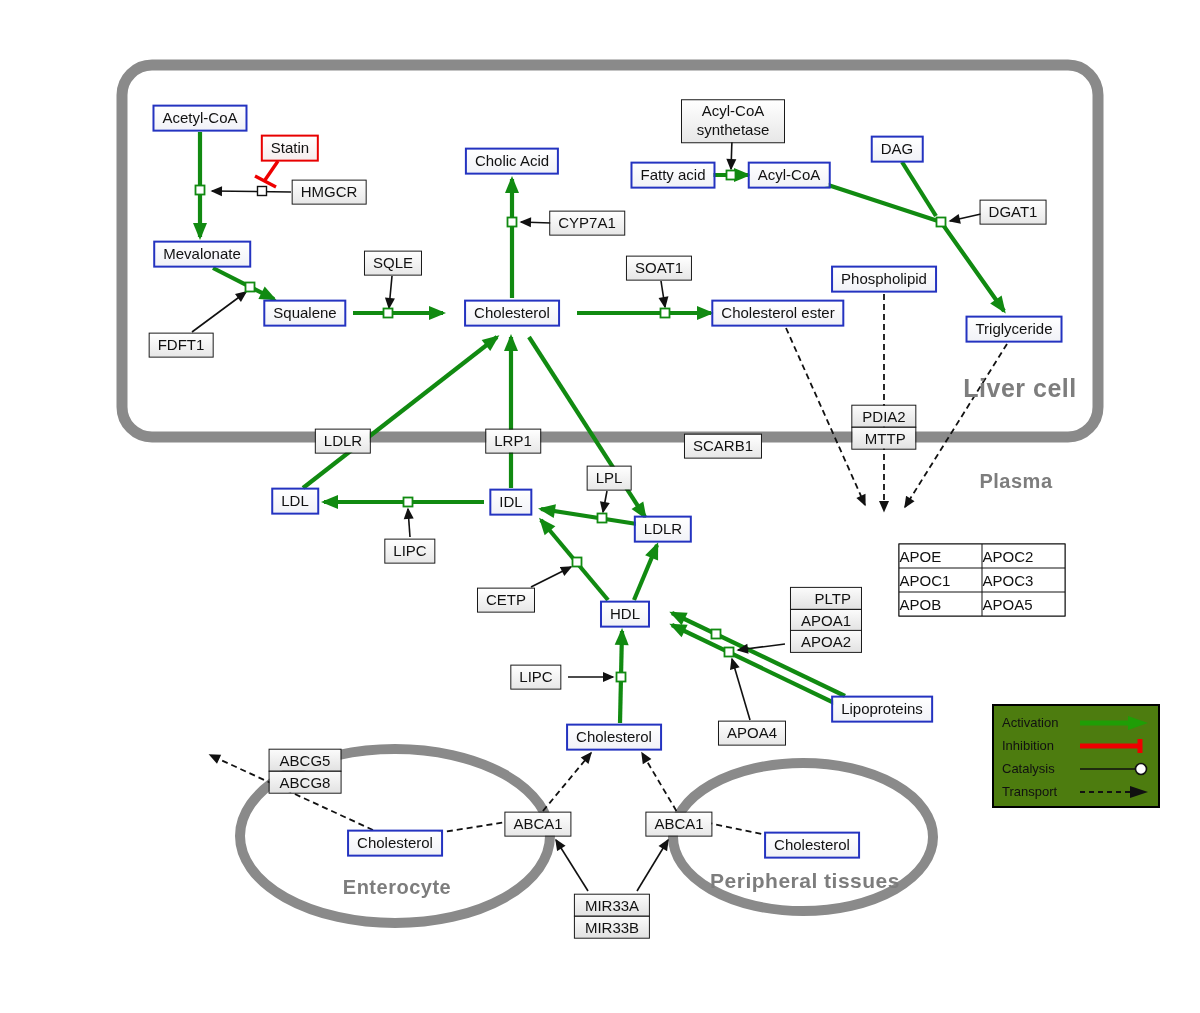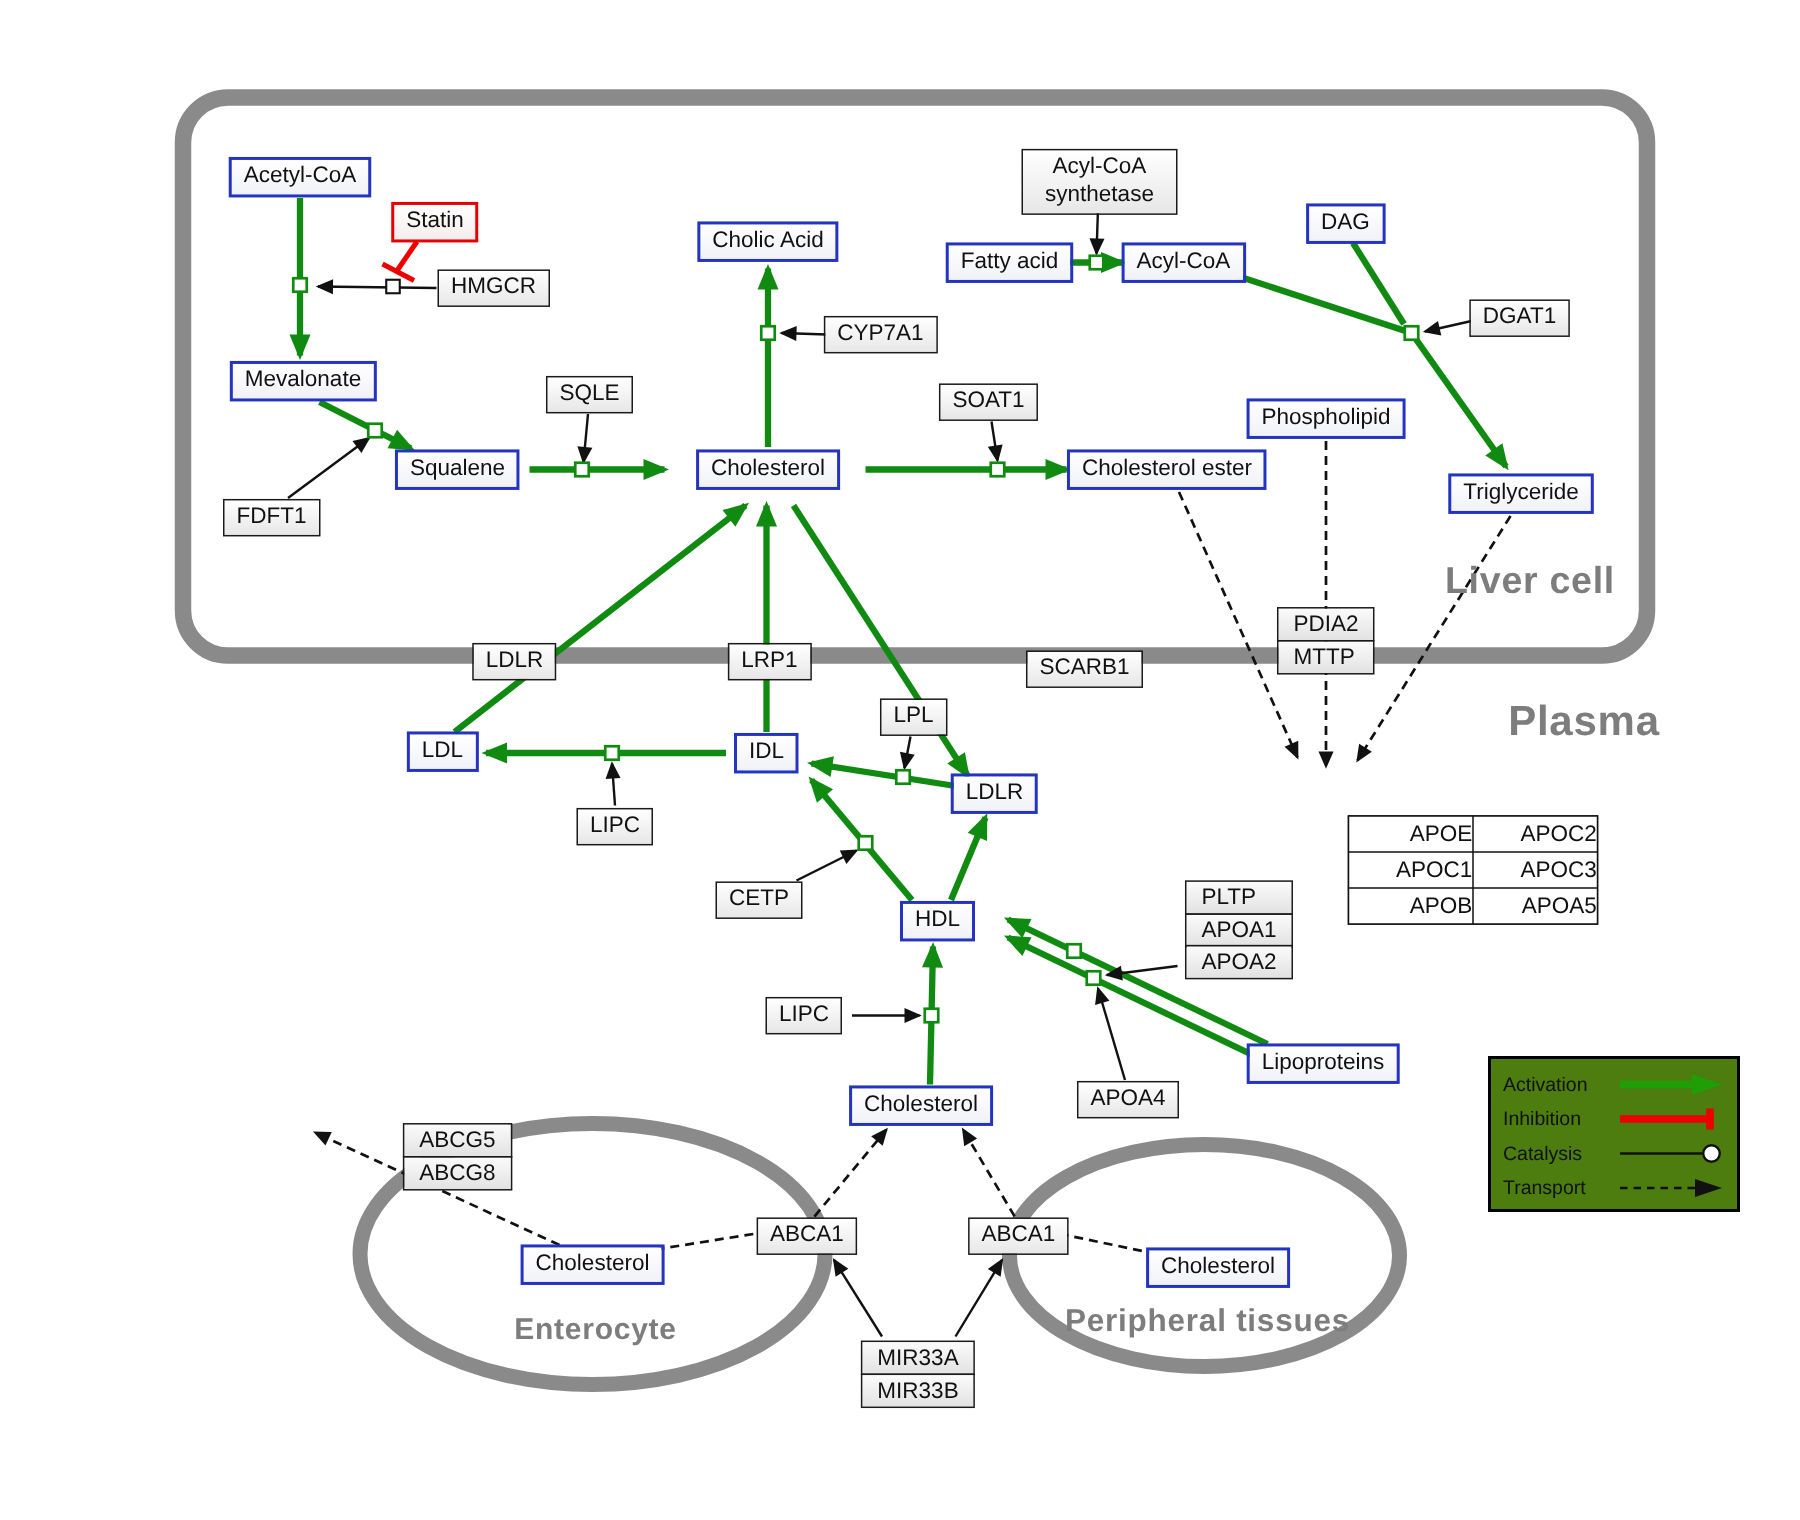--- a/index.html
+++ b/index.html
@@ -15,26 +15,26 @@
     line-height:1.25;
   }
   .metab { border:2.4px solid #2433c0; background:linear-gradient(#ffffff,#f1f2f7); }
   .statin { border:2.4px solid #e80000; background:linear-gradient(#ffffff,#f6eded); }
   .wrap { white-space:normal; width:104px; padding:2px 4px; }
 
   .stack { position:absolute; transform:translate(-50%,-50%); display:flex; flex-direction:column; }
   .stack .row {
     background:linear-gradient(#fbfbfb,#e2e2e2);
     border:1.4px solid #1a1a1a; padding:2px 10px; font-size:15px;
-    text-align:left; margin-top:-1.4px; white-space:nowrap;
+    text-align:right; margin-top:-1.4px; white-space:nowrap;
   }
   .stack .row:first-child { margin-top:0; }
 
   .apo-table { position:absolute; transform:translate(-50%,-50%); display:grid; grid-template-columns:82px 82px; background:#111; gap:1px; border:1px solid #111; }
-  .apo-cell { background:#fff; font-size:15px; text-align:right; padding:3px 0; }
+  .apo-cell { background:#fff; font-size:15px; text-align:left; padding:3px 0; }
 
   .region-label { position:absolute; transform:translate(-50%,-50%); font-weight:bold; color:#7d7d7d; letter-spacing:0.5px; }
 
   .legend { position:absolute; left:992px; top:686px; width:168px; height:104px; border:2.5px solid #000; background:#4d7c0f; padding:5px 8px; }
   .legend-row { display:flex; align-items:center; justify-content:space-between; height:23px; }
   .legend-label { font-size:13px; }
 </style>
 </head>
 <body>
 
@@ -191,21 +191,21 @@
   <div class="node" style="left:538px; top:806px">ABCA1</div>
   <div class="node" style="left:679px; top:806px">ABCA1</div>
   <div class="node metab" style="left:812px; top:827px">Cholesterol</div>
 
   <div class="stack" style="left:612px; top:898px">
     <div class="row">MIR33A</div>
     <div class="row">MIR33B</div>
   </div>
 
   <div class="region-label" style="left:1020px; top:370px; font-size:25px">Liver cell</div>
-  <div class="region-label" style="left:1056px; top:463px; font-size:28px">Plasma</div>
+  <div class="region-label" style="left:1016px; top:463px; font-size:20px">Plasma</div>
   <div class="region-label" style="left:397px; top:869px; font-size:20px">Enterocyte</div>
   <div class="region-label" style="left:805px; top:863px; font-size:21px">Peripheral tissues</div>
 
   <div class="legend">
     <div class="legend-row">
       <span class="legend-label">Activation</span>
       <svg width="72" height="16">
         <line x1="2" y1="8" x2="50" y2="8" stroke="#1f9e06" stroke-width="5"></line>
         <path d="M50,1 L70,8 L50,15 z" fill="#1f9e06"></path>
       </svg>

